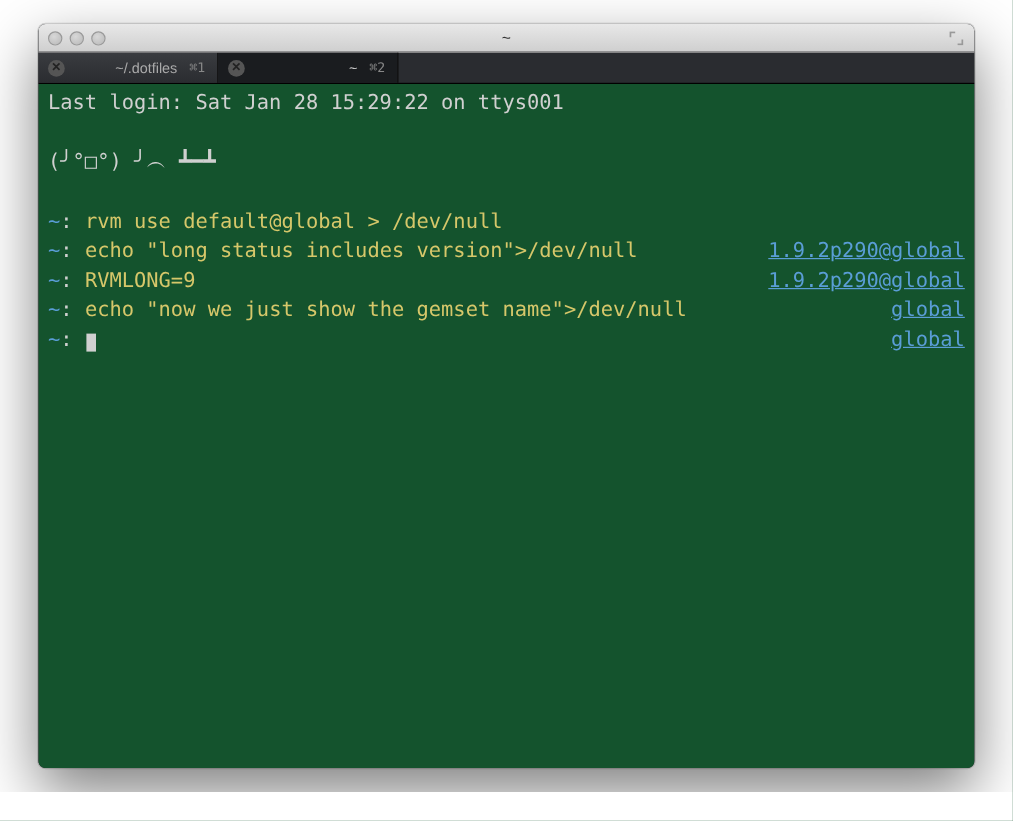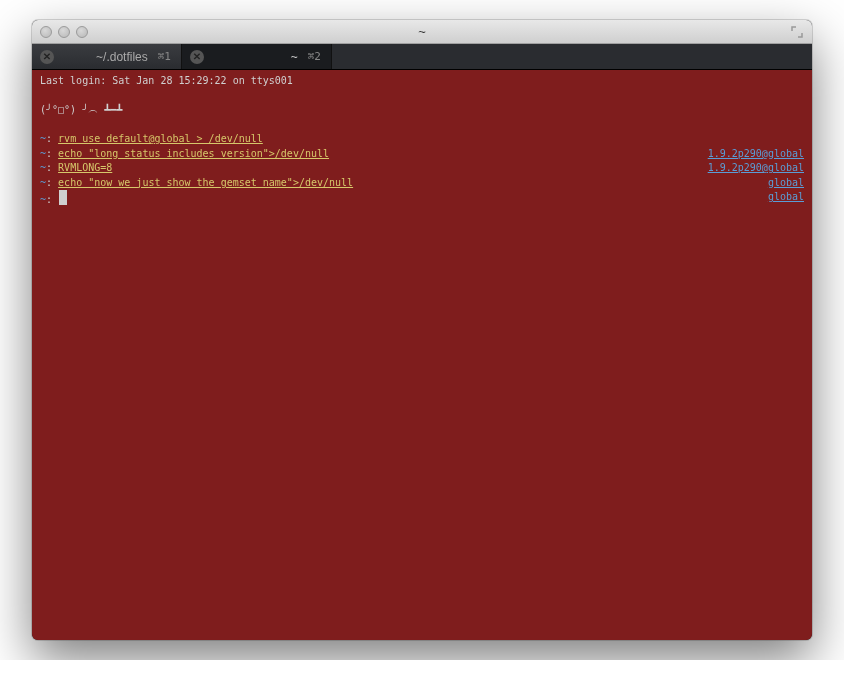--- a/index.html
+++ b/index.html
@@ -101,42 +101,42 @@
       text-align: right;
       font-family: Liberation Sans, sans-serif;
     }
     .tab-shortcut {
       font-size: 11px;
       color: #888;
       font-family: Menlo, Monaco, monospace;
     }
     .terminal {
       flex: 1;
-      background: #7f1d1d;
+      background: #14532d;
       padding: 4px 8px;
       font-family: Menlo, Monaco, Consolas, monospace;
-      font-size: 10px;
+      font-size: 17px;
       line-height: 1.45;
       color: #d0d0d0;
       overflow: hidden;
     }
     .line {
       display: flex;
       justify-content: space-between;
       white-space: pre;
     }
     .left { white-space: pre; }
     .right {
       color: #5a9dd6;
       white-space: pre;
       text-decoration: underline;
     }
     .prompt-tilde { color: #5a9dd6; }
     .prompt-colon { color: #d0d0d0; }
-    .cmd { color: #d6c76a; text-decoration: underline; }
+    .cmd { color: #d6c76a; }
     .login-text { color: #d0d0d0; }
     .cursor {
       display: inline-block;
       width: 8px;
       height: 15px;
       background: #d0d0d0;
       vertical-align: text-bottom;
       margin-left: 1px;
     }
     .gap { height: 1.45em; }
@@ -186,21 +186,21 @@
       <span class="left"><span class="prompt-tilde">~</span><span class="prompt-colon">:</span> <span class="cmd">rvm use default@global &gt; /dev/null</span></span>
       <span class="right"></span>
     </div>
 
     <div class="line">
       <span class="left"><span class="prompt-tilde">~</span><span class="prompt-colon">:</span> <span class="cmd">echo "long status includes version"&gt;/dev/null</span></span>
       <span class="right">1.9.2p290@global</span>
     </div>
 
     <div class="line">
-      <span class="left"><span class="prompt-tilde">~</span><span class="prompt-colon">:</span> <span class="cmd">RVMLONG=8</span></span>
+      <span class="left"><span class="prompt-tilde">~</span><span class="prompt-colon">:</span> <span class="cmd">RVMLONG=9</span></span>
       <span class="right">1.9.2p290@global</span>
     </div>
 
     <div class="line">
       <span class="left"><span class="prompt-tilde">~</span><span class="prompt-colon">:</span> <span class="cmd">echo "now we just show the gemset name"&gt;/dev/null</span></span>
       <span class="right">global</span>
     </div>
 
     <div class="line">
       <span class="left"><span class="prompt-tilde">~</span><span class="prompt-colon">:</span> <span class="cmd"></span><span class="cursor"></span></span>

